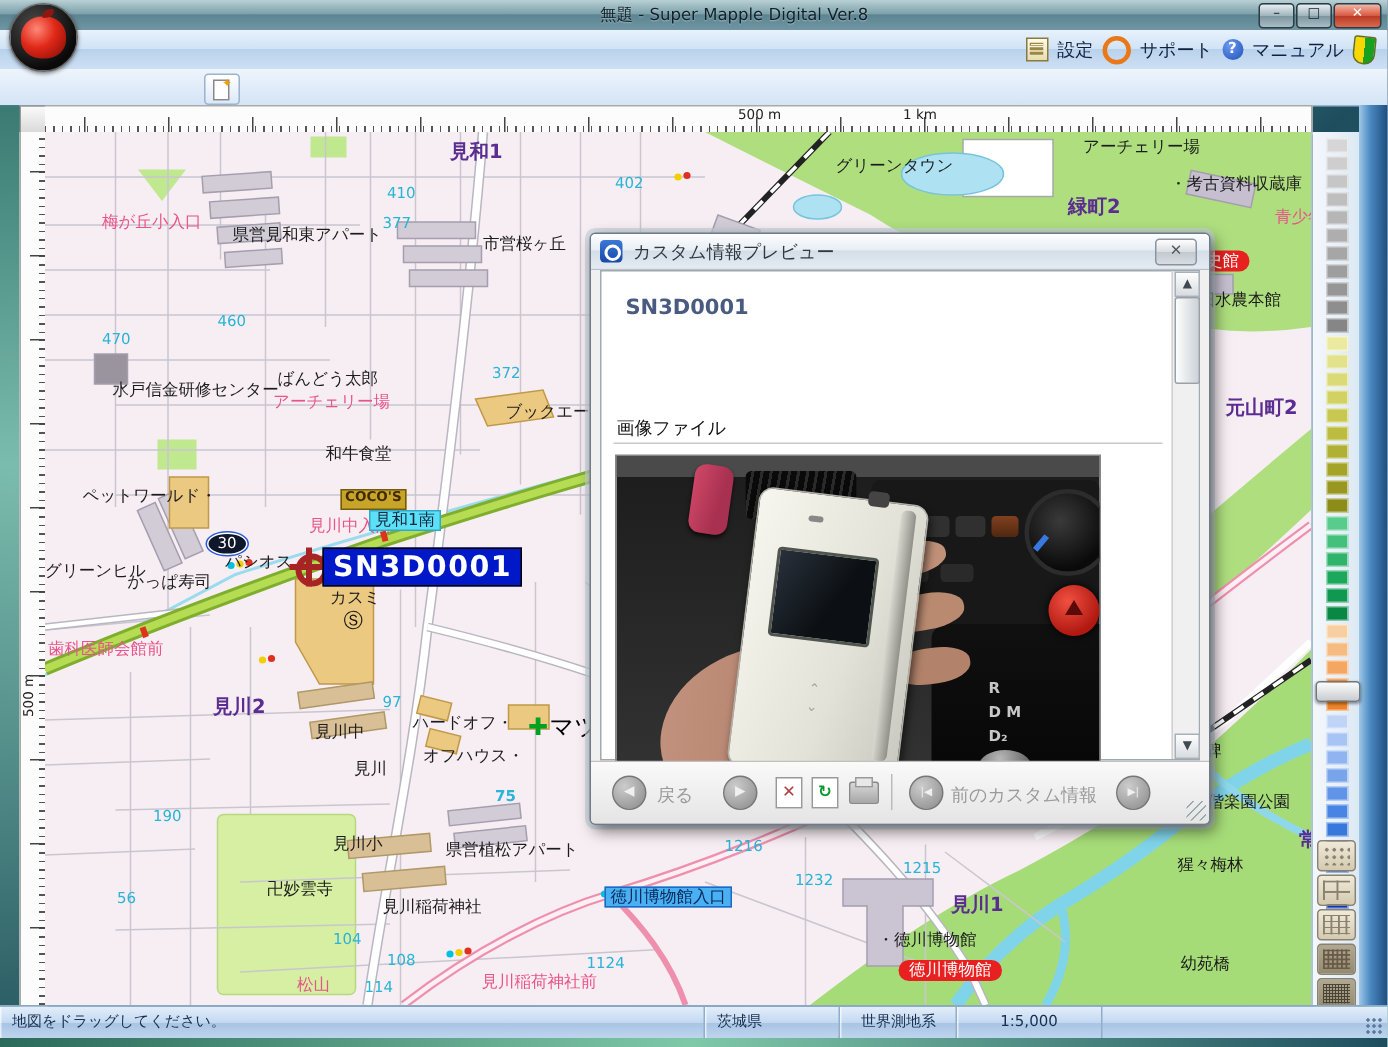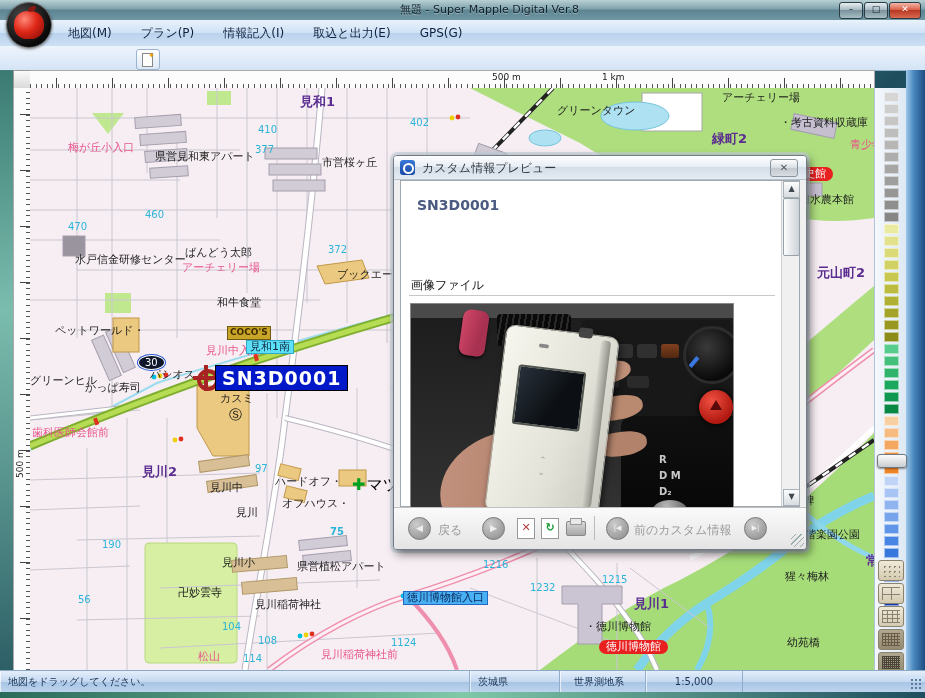--- a/index.html
+++ b/index.html
@@ -101,21 +101,21 @@
   .g3{background-image:linear-gradient(#8a8270 1px,transparent 1px),linear-gradient(90deg,#8a8270 1px,transparent 1px);background-size:5px 4px;}
   .g4{background-image:linear-gradient(#6a5a48 1px,transparent 1px),linear-gradient(90deg,#6a5a48 1px,transparent 1px);background-size:3px 3px;}
   .zbtn.dark{background:linear-gradient(#b0a890,#948a70);}
   .g5{background-image:linear-gradient(#4a4438 1px,transparent 1px),linear-gradient(90deg,#4a4438 1px,transparent 1px);background-size:2px 2px;}
   #rframe{left:906px;top:70px;width:19px;height:600px;background:linear-gradient(90deg,#9ec8e8,#4a88c0 40%,#1e4e80);}
 
   
   #statusbar{left:0;top:670px;width:925px;height:22px;
     background:linear-gradient(#e4eefa,#c2d8f0 50%,#a8c4e4 50%,#c0d6ee);border-top:1px solid #8aa8c8;display:flex;}
   .scell{font-size:10px;color:#183050;line-height:22px;border-right:1px solid #90aecc;box-shadow:inset 1px 0 0 #ffffffaa;padding:0 8px;box-sizing:border-box;}
-  #sb1{width:470px;} #sb2{width:90px;} #sb3{width:170px;padding-left:40px;} #sb4{width:86px;padding-left:14px;} #sb5{width:97px;text-align:center;}
+  #sb1{width:470px;} #sb2{width:90px;} #sb3{width:170px;padding-left:40px;} #sb4{width:78px;padding-left:14px;} #sb5{width:97px;text-align:center;}
   #sbgrip{flex:1;position:relative;}
   .grip{position:absolute;right:3px;bottom:3px;width:12px;height:12px;
     background:radial-gradient(circle,#5a7a9a 1px,transparent 1.2px);background-size:4px 4px;}
   #bframe{left:0;top:692px;width:925px;height:6px;background:linear-gradient(90deg,#2a6a5a,#7fc8a8 50%,#1e4e5e);}
 
   
   #dialog{left:393px;top:155px;width:412px;height:393px;z-index:100;
     background:#f0f0f0;border:1px solid #707a88;border-radius:4px;
     box-shadow:3px 4px 10px #00000088, 0 0 0 3px #c8d4dcaa;}
   #dlgtitle{position:absolute;left:0;top:0;right:0;height:23px;border-radius:3px 3px 0 0;
@@ -159,26 +159,28 @@
 <div class="abs" id="titlebar">
   <div class="title">無題 - Super Mapple Digital Ver.8</div>
   <div class="abs" id="winbtns">
     <div class="wbtn">–</div>
     <div class="wbtn">□</div>
     <div class="wbtn close">✕</div>
   </div>
 </div>
 
 <div class="abs" id="menubar">
-  <div class="abs" id="menuleft">
-    <span class="menuitem">地図(M)</span>
-    <span class="menuitem">プラン(P)</span>
-    <span class="menuitem">情報記入(I)</span>
-    <span class="menuitem">取込と出力(E)</span>
-    <span class="menuitem">GPS(G)</span>
+  <div class="abs" id="menuright">
+    <span class="mi-ico ico-settings"></span>
+    <span class="menuitem">設定</span>
+    <span class="mi-ico ico-support"></span>
+    <span class="menuitem">サポート</span>
+    <span class="mi-ico ico-manual">?</span>
+    <span class="menuitem">マニュアル</span>
+    <span class="mi-ico ico-shoshinsha"></span>
   </div>
 </div>
 <div class="abs" id="applogo">
   <div class="apple"></div>
     <div class="leaf"></div>
 </div>
 
 <div class="abs" id="tabbar">
   <div class="abs" id="newtabbtn">
     <div class="page"></div>

